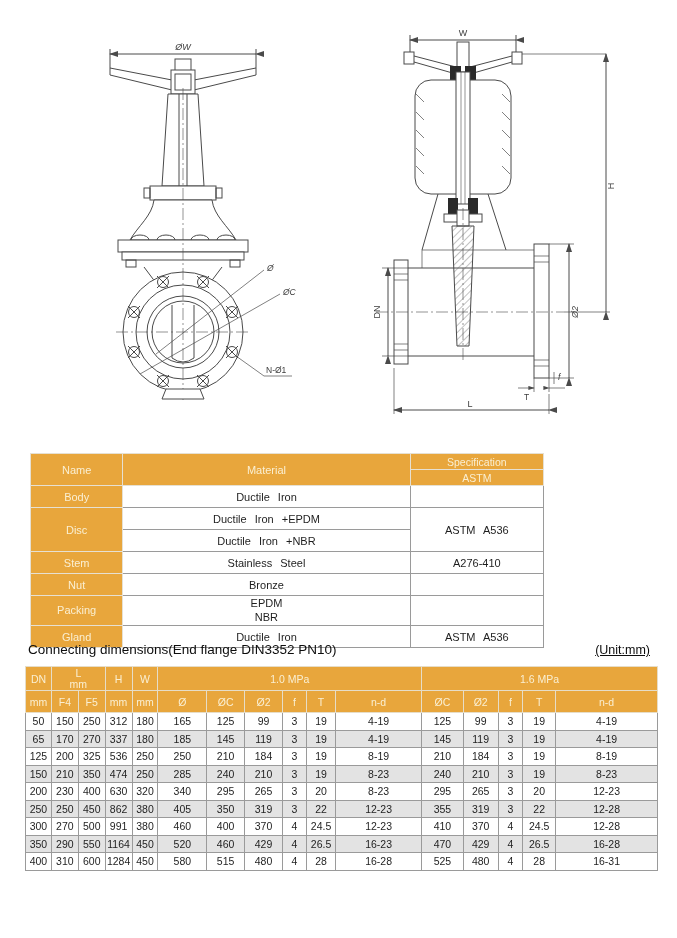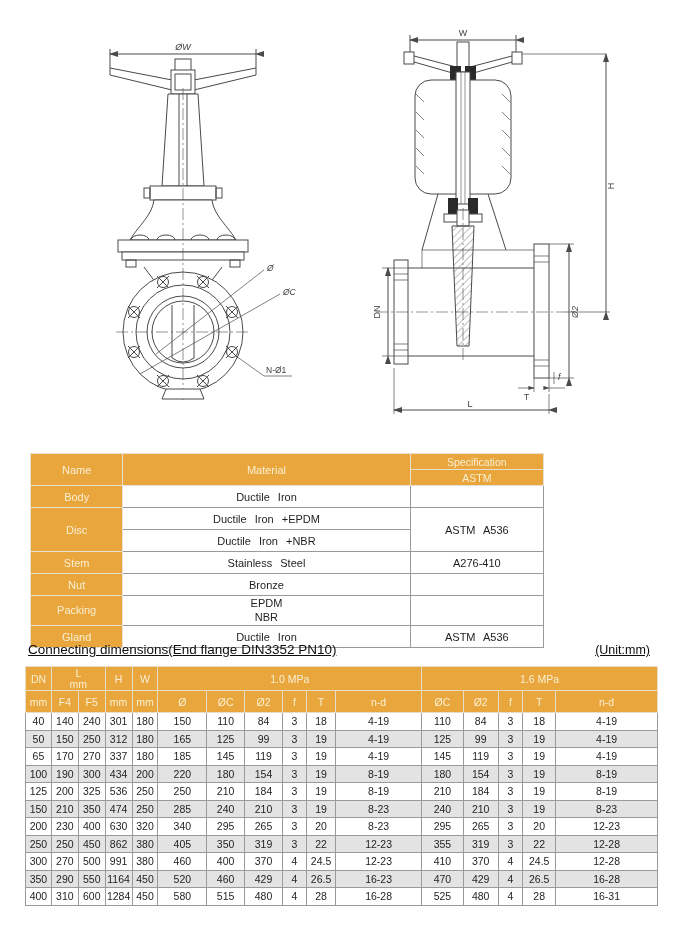--- a/index.html
+++ b/index.html
@@ -20,21 +20,21 @@
   .materials .c-name { width:18%; }
   .materials .c-mat  { width:56%; }
   .materials .c-spec { width:26%; }
   .materials .h-sub { height:16px; font-size:10.5px; }
   .materials .row-std td { height:22px; }
   .materials .row-pack td { height:30px; line-height:1.25; }
 
   
   .section-head { position:absolute; left:28px; top:642px; width:622px;
                   display:flex; justify-content:space-between; align-items:baseline; }
-  .section-title { font-size:13.5px; color:#0d0d0d;text-decoration:underline; }
+  .section-title { font-size:13.5px; color:#0d0d0d; }
   .unit-note { font-size:12.5px; color:#0d0d0d;text-decoration:underline; }
 
   
   .dims { position:absolute; left:25px; top:666px; width:633px;
           border-collapse:collapse; table-layout:fixed; font-size:10.5px; }
   .dims th { background:#E8A63C; color:#FAEFD2; font-weight:normal;
              border:1px solid #e6ddc8; height:22px; }
   .dims td { border:1px solid #9a9a9a; text-align:center; height:17.5px; background:#ffffff; }
   .dims tbody tr:nth-child(even) td { background:#E3E3E3; }
   .dims .two-line { line-height:1.0; padding:1px 0; }
@@ -378,38 +378,20 @@
       <th>n-d</th>
       <th>ØC</th>
       <th>Ø2</th>
       <th>f</th>
       <th>T</th>
       <th>n-d</th>
     </tr>
   </thead>
   <tbody>
         <tr>
-          <td>40</td>
-          <td>140</td>
-          <td>240</td>
-          <td>301</td>
-          <td>180</td>
-          <td>150</td>
-          <td>110</td>
-          <td>84</td>
-          <td>3</td>
-          <td>18</td>
-          <td>4-19</td>
-          <td>110</td>
-          <td>84</td>
-          <td>3</td>
-          <td>18</td>
-          <td>4-19</td>
-        </tr>
-        <tr>
           <td>50</td>
           <td>150</td>
           <td>250</td>
           <td>312</td>
           <td>180</td>
           <td>165</td>
           <td>125</td>
           <td>99</td>
           <td>3</td>
           <td>19</td>
@@ -430,38 +412,20 @@
           <td>145</td>
           <td>119</td>
           <td>3</td>
           <td>19</td>
           <td>4-19</td>
           <td>145</td>
           <td>119</td>
           <td>3</td>
           <td>19</td>
           <td>4-19</td>
-        </tr>
-        <tr>
-          <td>100</td>
-          <td>190</td>
-          <td>300</td>
-          <td>434</td>
-          <td>200</td>
-          <td>220</td>
-          <td>180</td>
-          <td>154</td>
-          <td>3</td>
-          <td>19</td>
-          <td>8-19</td>
-          <td>180</td>
-          <td>154</td>
-          <td>3</td>
-          <td>19</td>
-          <td>8-19</td>
         </tr>
         <tr>
           <td>125</td>
           <td>200</td>
           <td>325</td>
           <td>536</td>
           <td>250</td>
           <td>250</td>
           <td>210</td>
           <td>184</td>

